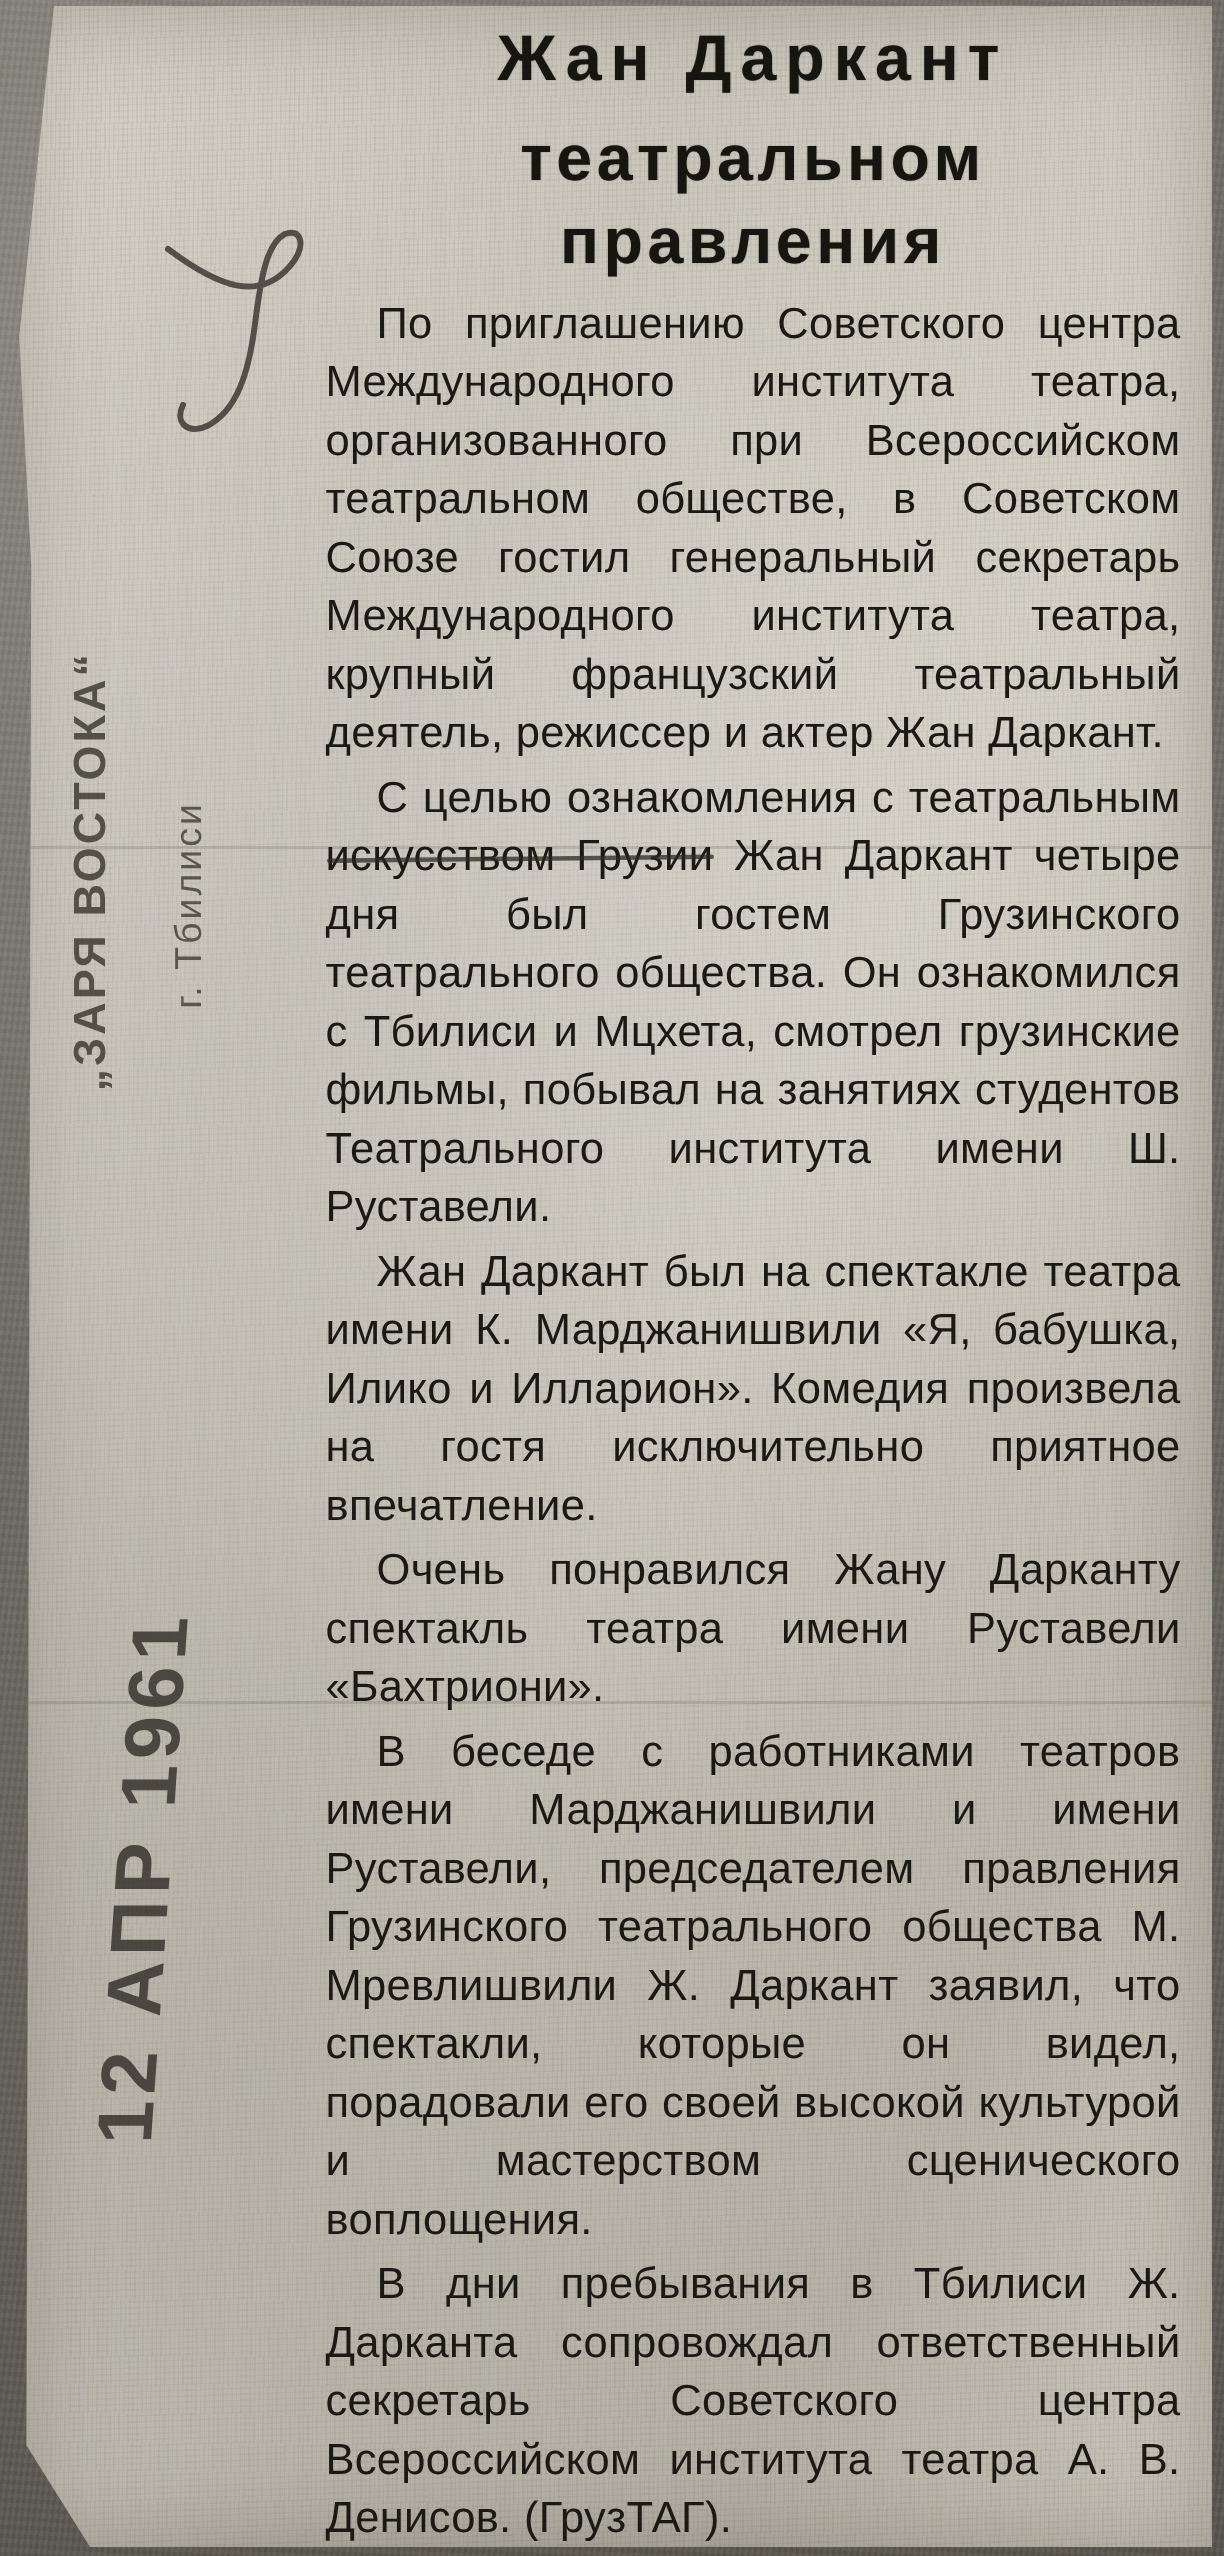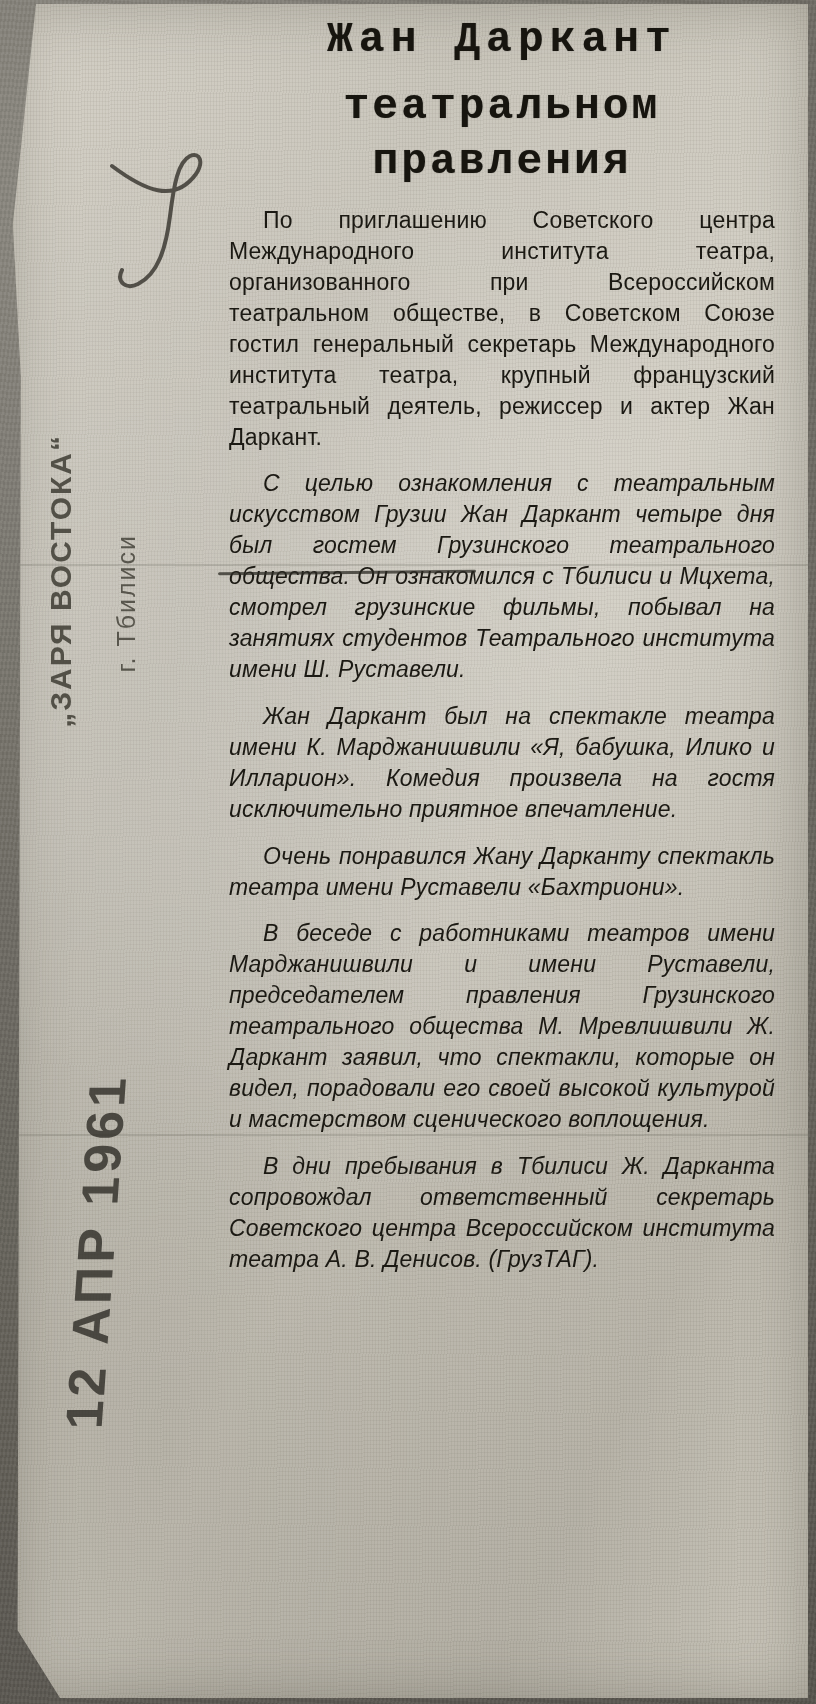--- a/index.html
+++ b/index.html
@@ -126,47 +126,47 @@
 
   
   .article {
     position: absolute;
     left: 205px;
     top: 8px;
     width: 578px;
   }
   .headline {
     text-align: center;
-    font-family: Liberation Mono, monospace;
+    font-family: Liberation Sans, sans-serif;
     font-weight: bold;
     font-size: 43px;
     line-height: 1.28;
     color: #17150f;
     letter-spacing: 1px;
     margin: 0 0 8px 0;
     text-shadow: 0 0 1px rgba(0,0,0,.4);
   }
   .headline .hl-line { display: block; }
   .hl-1 { letter-spacing: 6px; }
   .hl-2 { letter-spacing: 3px; }
   .hl-3 { letter-spacing: 3px; margin-top: 12px; }
   .hl-4 { letter-spacing: 3px; }
 
   .body p {
-    margin: 16px;
+    margin: 4px;
     text-align: justify;
     text-justify: inter-word;
     text-indent: 34px;
     font-family: "Liberation Sans", sans-serif;
-    font-size: 23px;
+    font-size: 29px;
     line-height: 1.345;
     color: #1b1913;
     letter-spacing: .2px;
   }
-  .body p + p { margin-top: 1px; font-style: italic; }
+  .body p + p { margin-top: 1px; }
 
   
   .crease {
     position: absolute;
     left: 0; right: 0;
     height: 2px;
     background: rgba(80,76,66,.18);
     pointer-events: none;
   }
   .c1 { top: 560px; }

